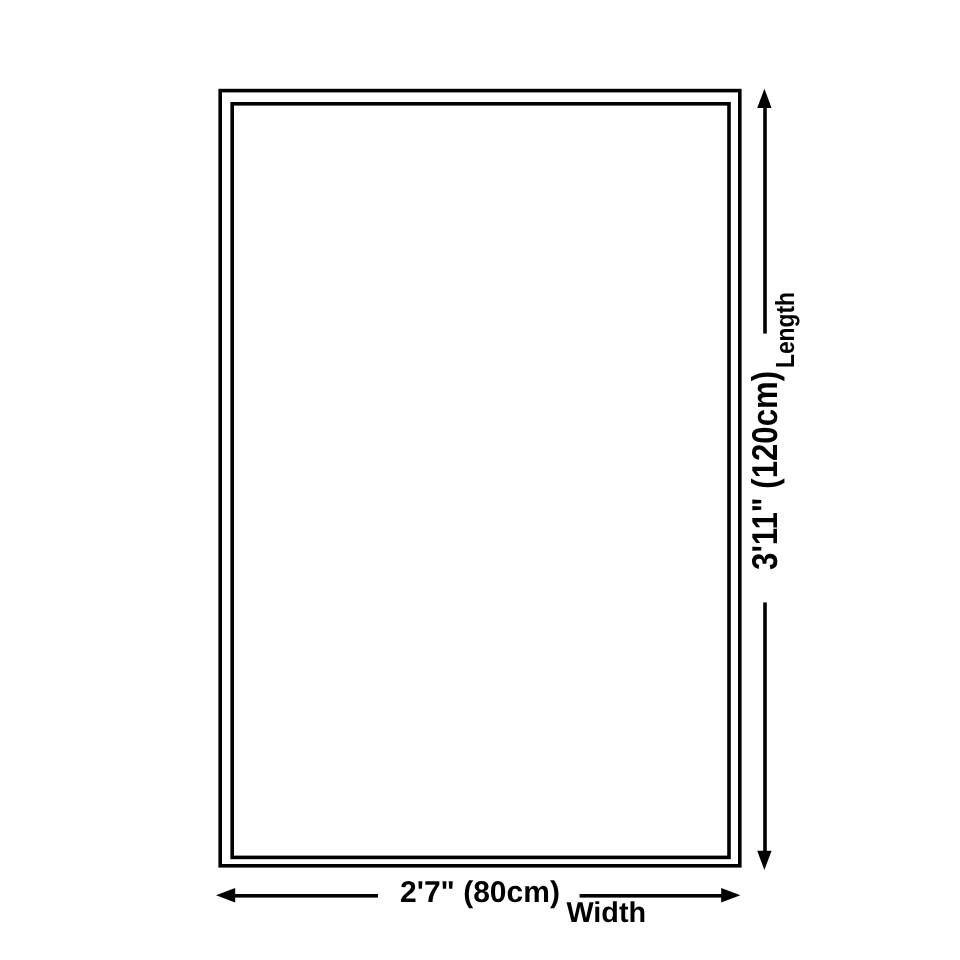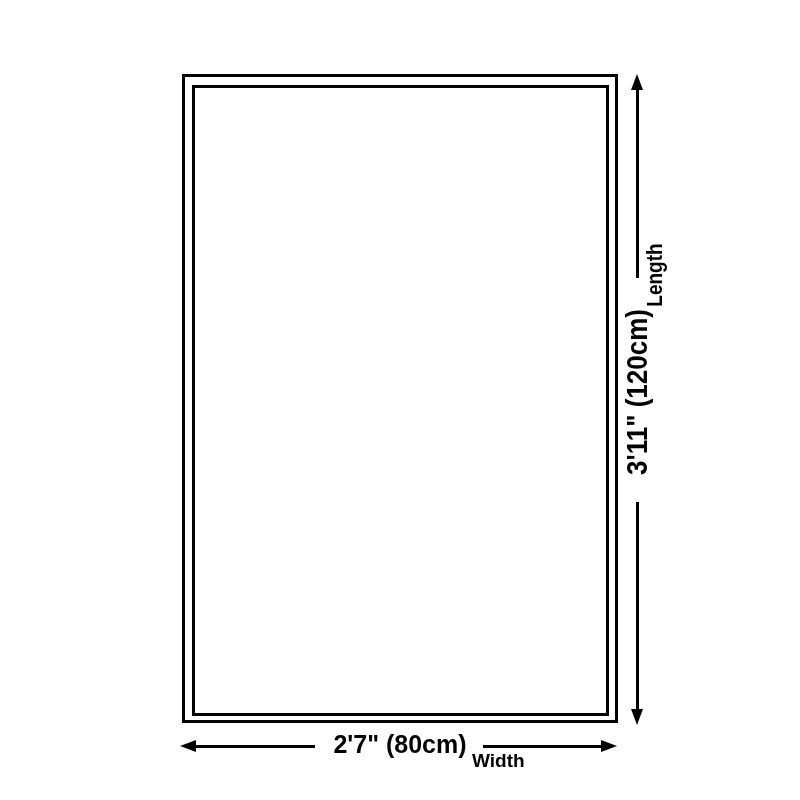--- a/index.html
+++ b/index.html
@@ -71,21 +71,21 @@
     font-weight: bold;
     white-space: nowrap;
   }
   .width-value {
     left: 400px; top: 732px;
     font-size: 25px; line-height: 25px;
     transform: translateX(-50%);
   }
   .width-label {
     left: 472px; top: 751px;
-    font-size: 19px; line-height: 19px;
+    font-size: 24px; line-height: 19px;
   }
   .length-value {
     left: 622px; top: 392px;
     font-size: 26px; line-height: 26px;
     transform-origin: 0 0;
     transform: scaleX(1.15) rotate(-90deg) translateX(-50%);
   }
   .length-label {
     left: 644px; top: 275px;
     font-size: 19px; line-height: 19px;

